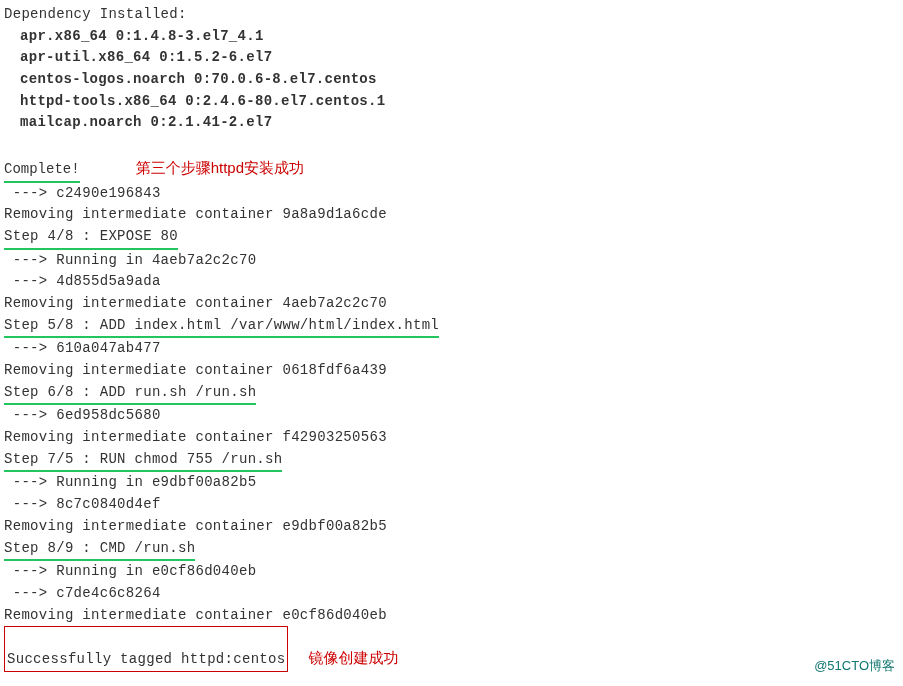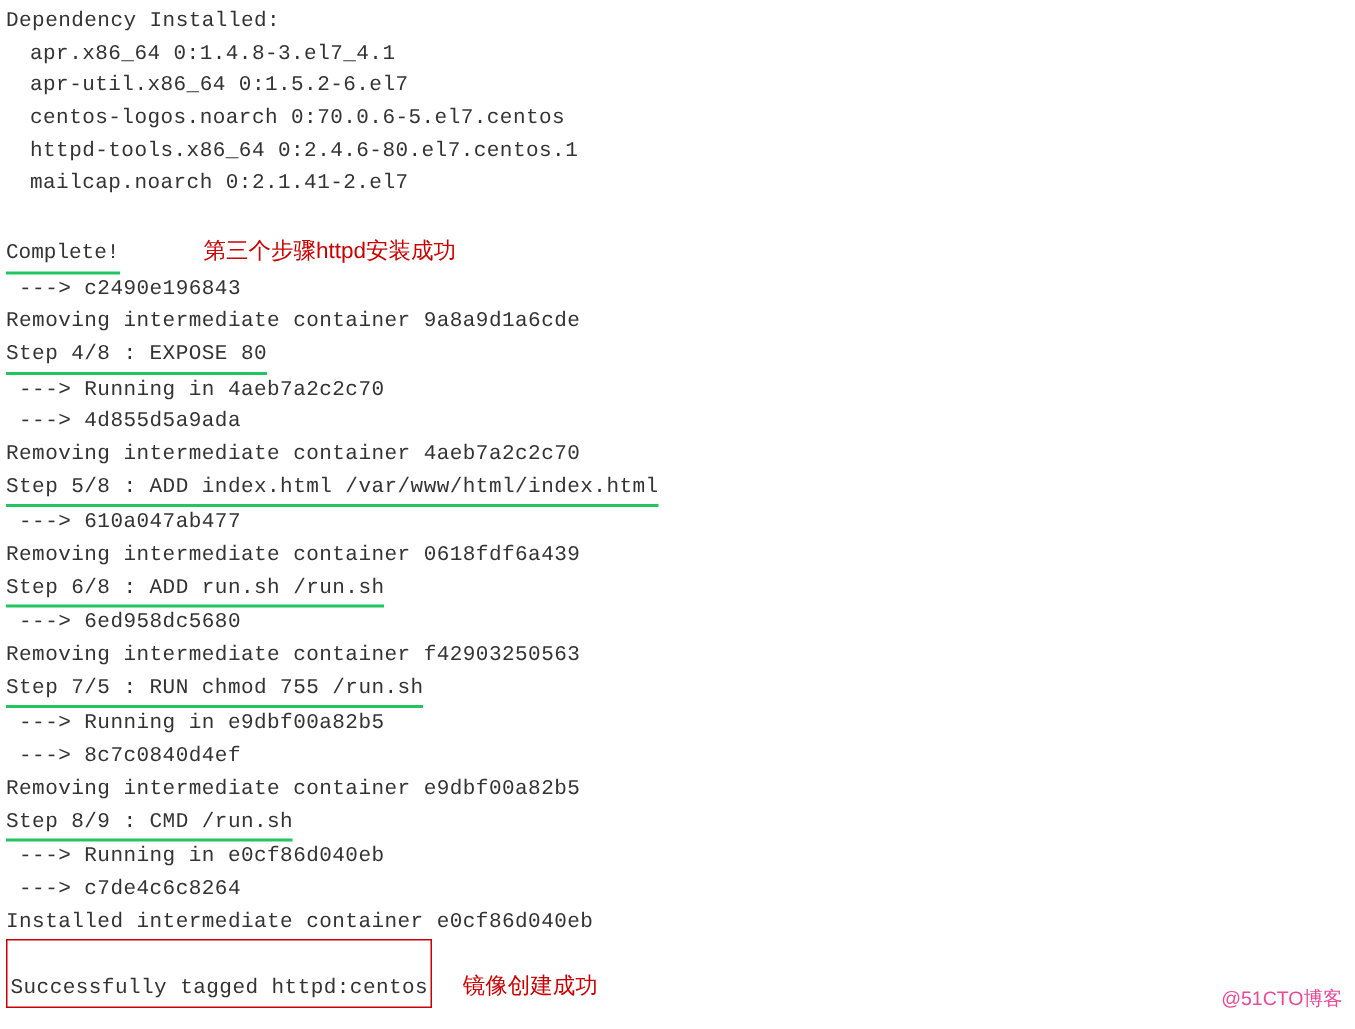--- a/index.html
+++ b/index.html
@@ -15,20 +15,21 @@
       background: #fff;
       padding: 4px;
       width: 903px;
     }
     .terminal-line {
       white-space: pre;
       letter-spacing: 0.3px;
     }
     .indented {
       padding-left: 16px;
+      font-weight: bold;
     }
     .annotation {
       color: #cc0000;
       font-family: "Microsoft YaHei", SimSun, sans-serif;
       font-size: 15px;
       display: inline-block;
     }
     .underline-red {
       border-bottom: 2px solid #22c55e;
       display: inline-block;
@@ -38,38 +39,38 @@
       display: inline-block;
       padding: 0 2px;
     }
     .row {
       white-space: pre;
     }
     .watermark {
       position: fixed;
       right: 8px;
       bottom: 10px;
-      color: #ec4899;
+      color: #0f766e;
       font-family: "Microsoft YaHei", sans-serif;
       font-size: 13px;
     }
     .spacer-after-annotation {
       margin-left: 56px;
     }
     .spacer-after-box {
       margin-left: 20px;
     }
   </style>
 </head>
 <body>
 
 <div class="terminal-line">Dependency Installed:</div>
 <div class="terminal-line indented">apr.x86_64 0:1.4.8-3.el7_4.1</div>
 <div class="terminal-line indented">apr-util.x86_64 0:1.5.2-6.el7</div>
-<div class="terminal-line indented">centos-logos.noarch 0:70.0.6-5.el7.centos</div>
+<div class="terminal-line indented">centos-logos.noarch 0:70.0.6-8.el7.centos</div>
 <div class="terminal-line indented">httpd-tools.x86_64 0:2.4.6-80.el7.centos.1</div>
 <div class="terminal-line indented">mailcap.noarch 0:2.1.41-2.el7</div>
 <div class="terminal-line">&nbsp;</div>
 
 <div class="row"><span class="underline-red">Complete!</span><span class="annotation spacer-after-annotation">第三个步骤httpd安装成功</span></div>
 
 <div class="terminal-line"> ---&gt; c2490e196843</div>
 <div class="terminal-line">Removing intermediate container 9a8a9d1a6cde</div>
 <div class="row"><span class="underline-red terminal-line">Step 4/8 : EXPOSE 80</span></div>
 <div class="terminal-line"> ---&gt; Running in 4aeb7a2c2c70</div>
@@ -81,17 +82,17 @@
 <div class="row"><span class="underline-red terminal-line">Step 6/8 : ADD run.sh /run.sh</span></div>
 <div class="terminal-line"> ---&gt; 6ed958dc5680</div>
 <div class="terminal-line">Removing intermediate container f42903250563</div>
 <div class="row"><span class="underline-red terminal-line">Step 7/5 : RUN chmod 755 /run.sh</span></div>
 <div class="terminal-line"> ---&gt; Running in e9dbf00a82b5</div>
 <div class="terminal-line"> ---&gt; 8c7c0840d4ef</div>
 <div class="terminal-line">Removing intermediate container e9dbf00a82b5</div>
 <div class="row"><span class="underline-red terminal-line">Step 8/9 : CMD /run.sh</span></div>
 <div class="terminal-line"> ---&gt; Running in e0cf86d040eb</div>
 <div class="terminal-line"> ---&gt; c7de4c6c8264</div>
-<div class="terminal-line">Installed intermediate container e0cf86d040eb</div>
+<div class="terminal-line">Removing intermediate container e0cf86d040eb</div>
 
 <div class="row"><span class="box-red"><br><span class="terminal-line">Successfully tagged httpd:centos</span></span><span class="annotation spacer-after-box">镜像创建成功</span></div>
 
 <div class="watermark">@51CTO博客</div>
 
 </body></html>

